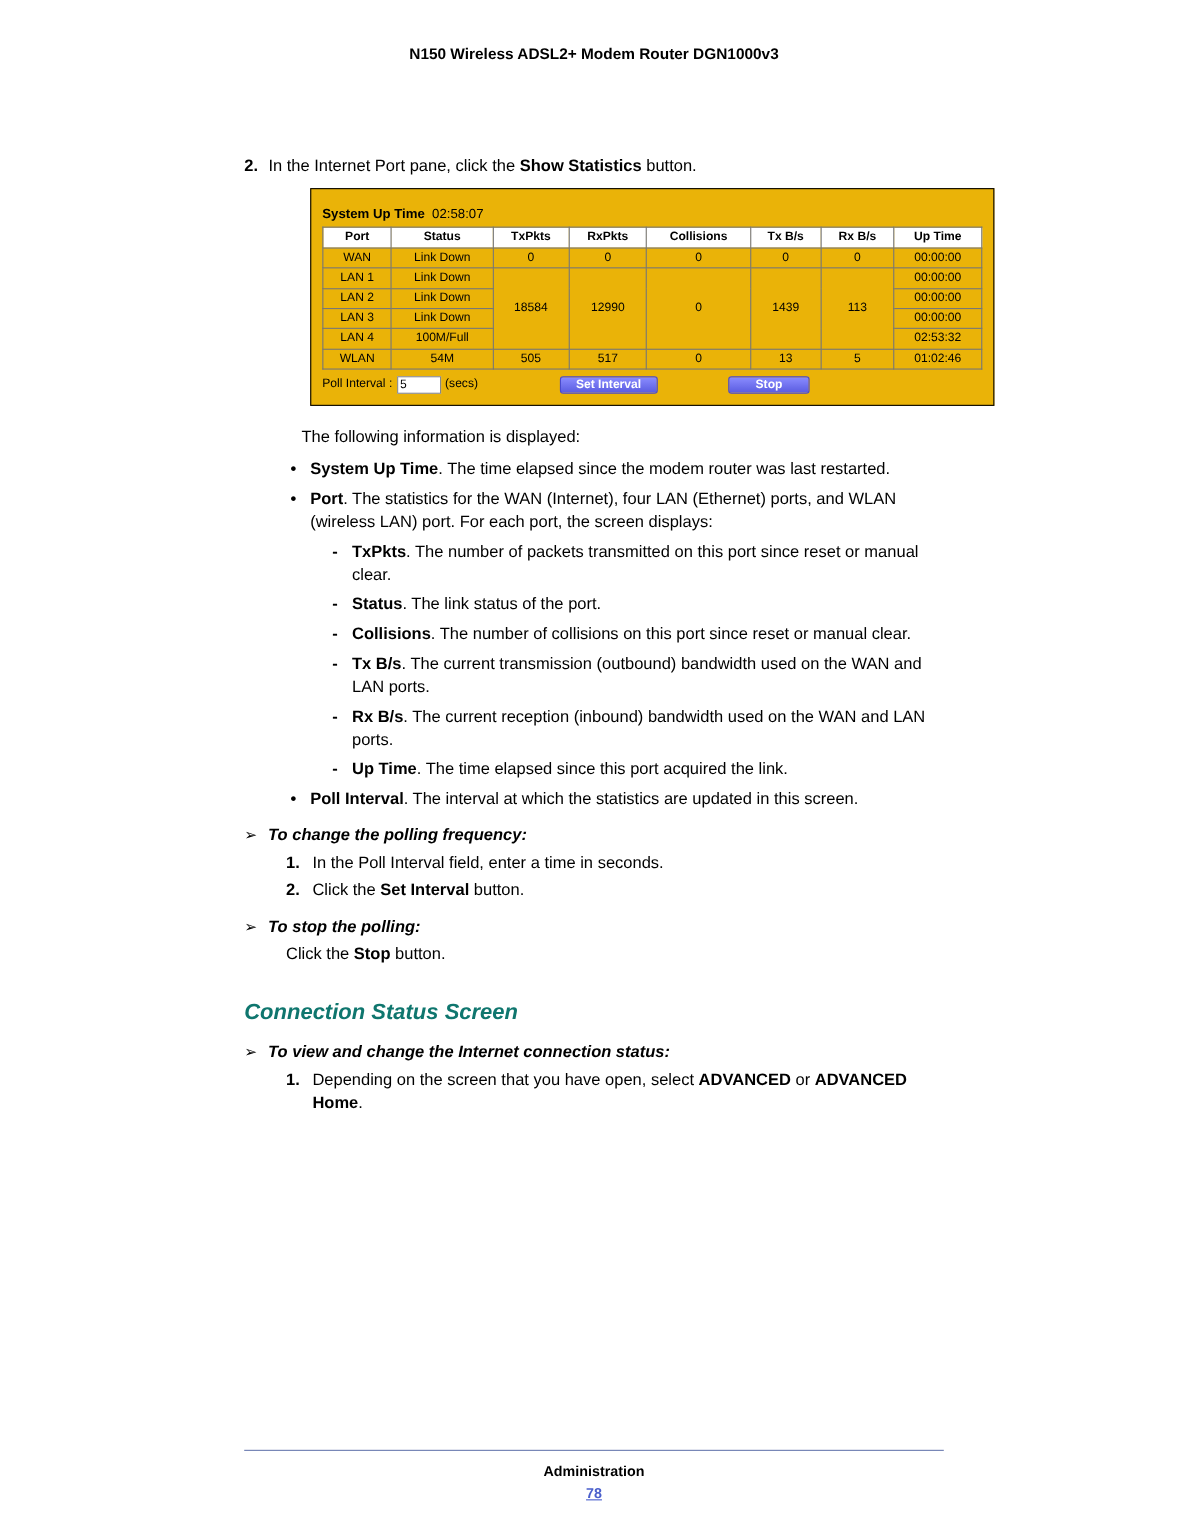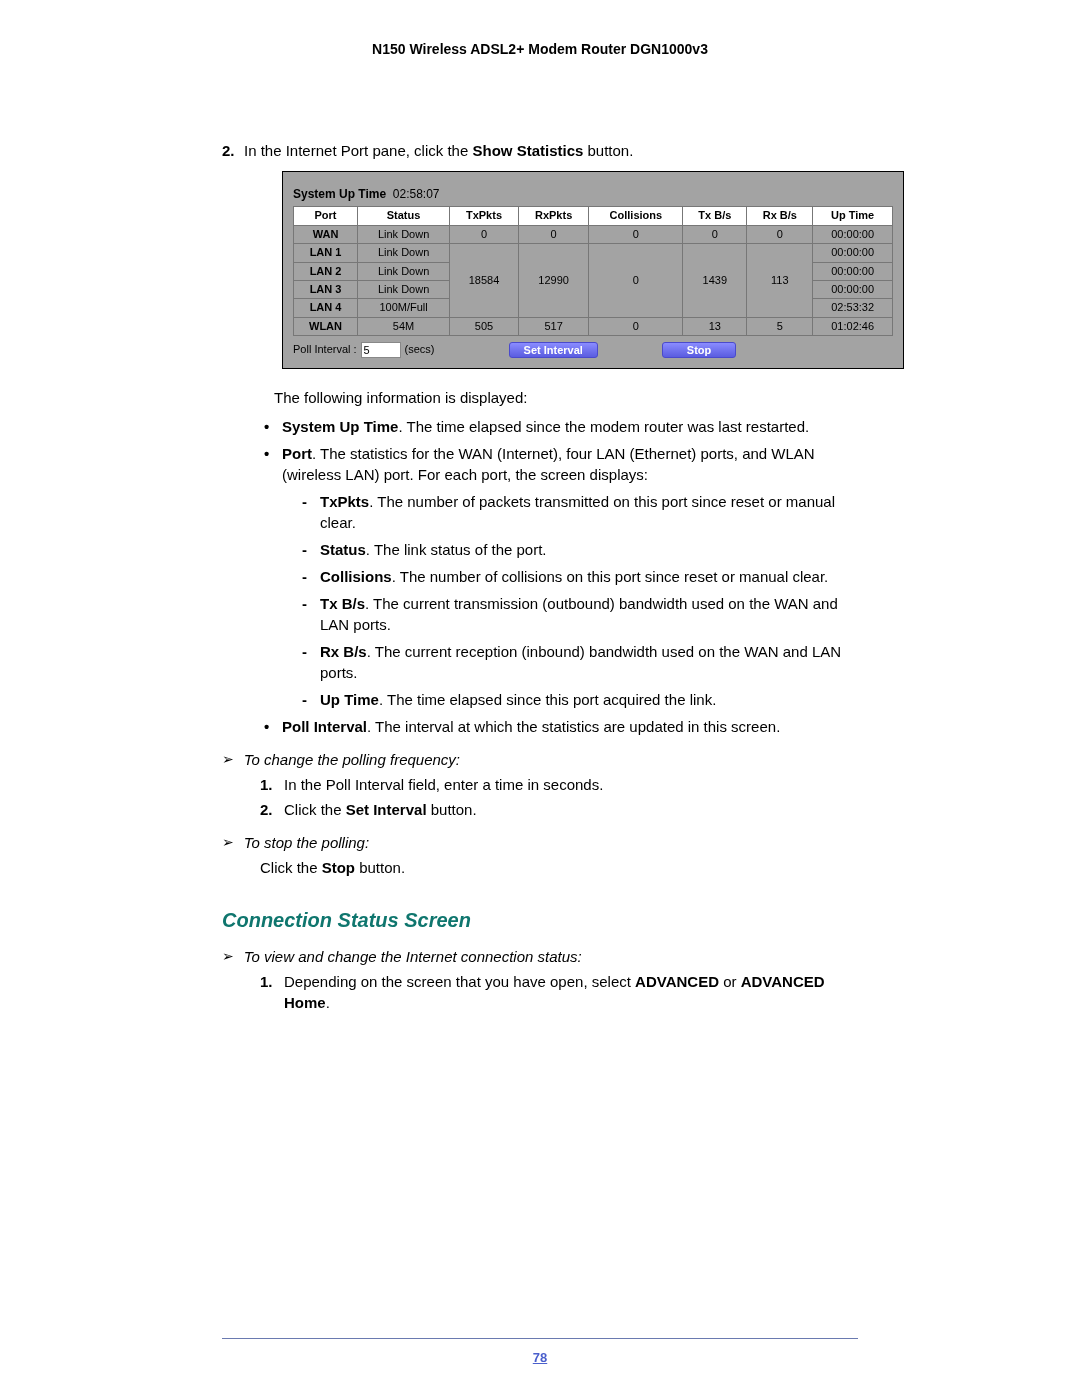--- a/index.html
+++ b/index.html
@@ -37,21 +37,21 @@
     margin-bottom: 10px;
   }
   .step-line .step-num{
     flex-shrink:0;
   }
   .screenshot-frame {
     border: 1px solid #000;
     margin: 8px 0 18px 60px;
     width: 600px;
     padding: 14px 10px 10px 10px;
-    background: #a3a3a3;
+    background: #eab308;
   }
   .sys-up {
     font-size: 12px;
     margin-bottom: 4px;
   }
   .stats-table {
     border-collapse: collapse;
     width: 100%;
     font-size: 11px;
   }
@@ -60,21 +60,21 @@
     border: 1px solid #777;
     padding: 1px 4px;
     text-align: center;
     vertical-align: middle;
   }
   .stats-table th {
     font-weight: bold;
     background: #fff;
   }
   .stats-table td.port {
-    font-weight: bold;
+    font-weight: normal;
   }
   .poll-row {
     display: flex;
     align-items: center;
     font-size: 11px;
     margin-top: 6px;
     gap: 4px;
   }
   .poll-row input.poll-input {
     width: 34px;
@@ -139,21 +139,21 @@
     margin: 12px 0 4px 0;
   }
   .task-head .arrow {
     color: #000;
     font-size: 14px;
     margin-right: 10px;
     margin-top:1px;
   }
   .task-head .task-title {
     font-style: italic;
-    font-weight: normal;
+    font-weight: bold;
   }
   .ordered {
     list-style: none;
     padding: 0;
     margin: 4px 0 0 38px;
   }
   .ordered > li {
     position: relative;
     padding-left: 24px;
     margin-bottom: 4px;
@@ -326,15 +326,16 @@
     <span class="task-title">To view and change the Internet connection status:</span>
   </div>
   <ul class="ordered">
     <li data-num="1.">
       <span>Depending on the screen that you have open, select </span><b>ADVANCED</b><span> or </span><b>ADVANCED Home</b><span>.</span>
     </li>
   </ul>
 
   <div class="footer">
     <hr class="footer-hr">
+    <div class="section">Administration</div>
     <div class="pgnum">78</div>
   </div>
 </div>
 
 </body></html>

